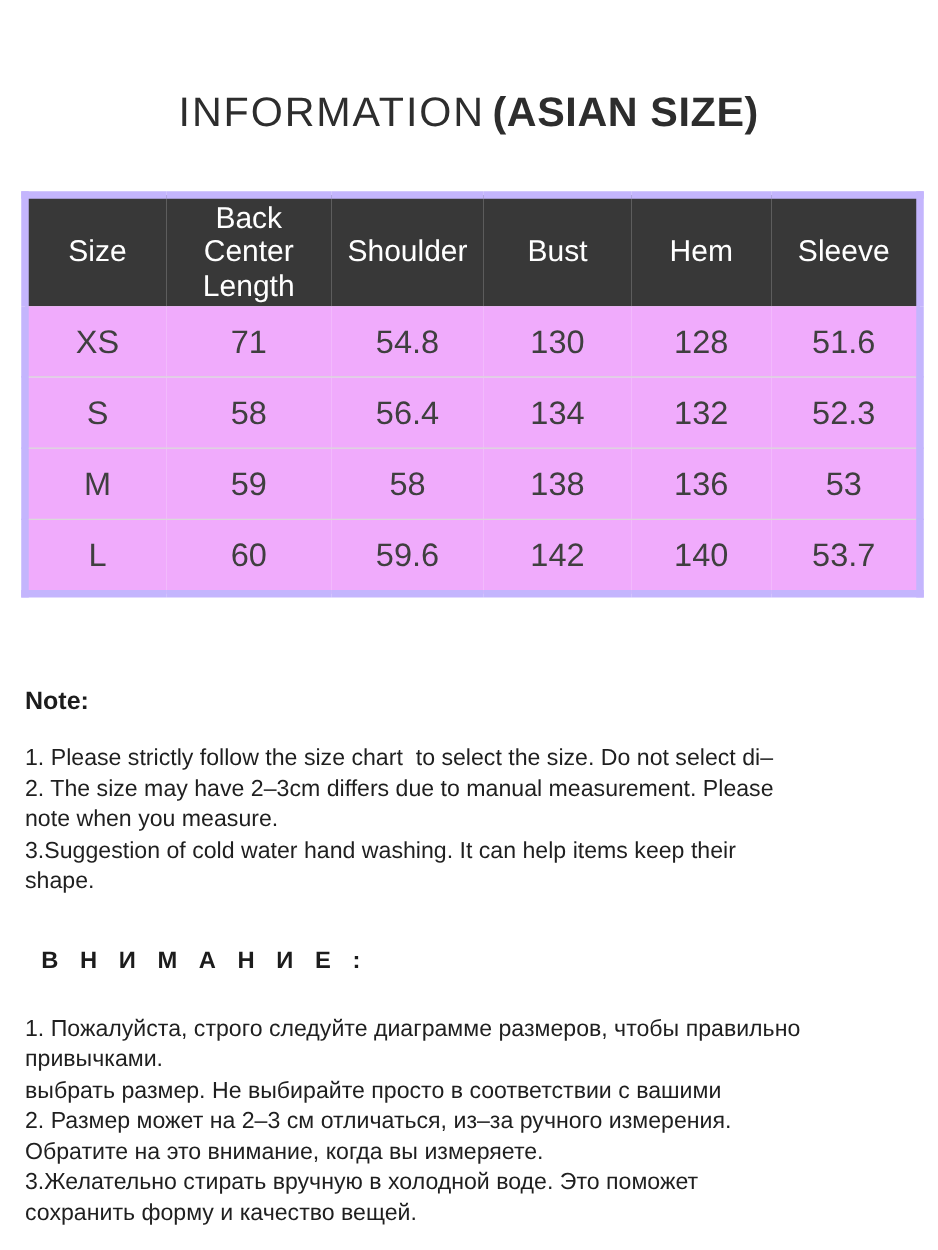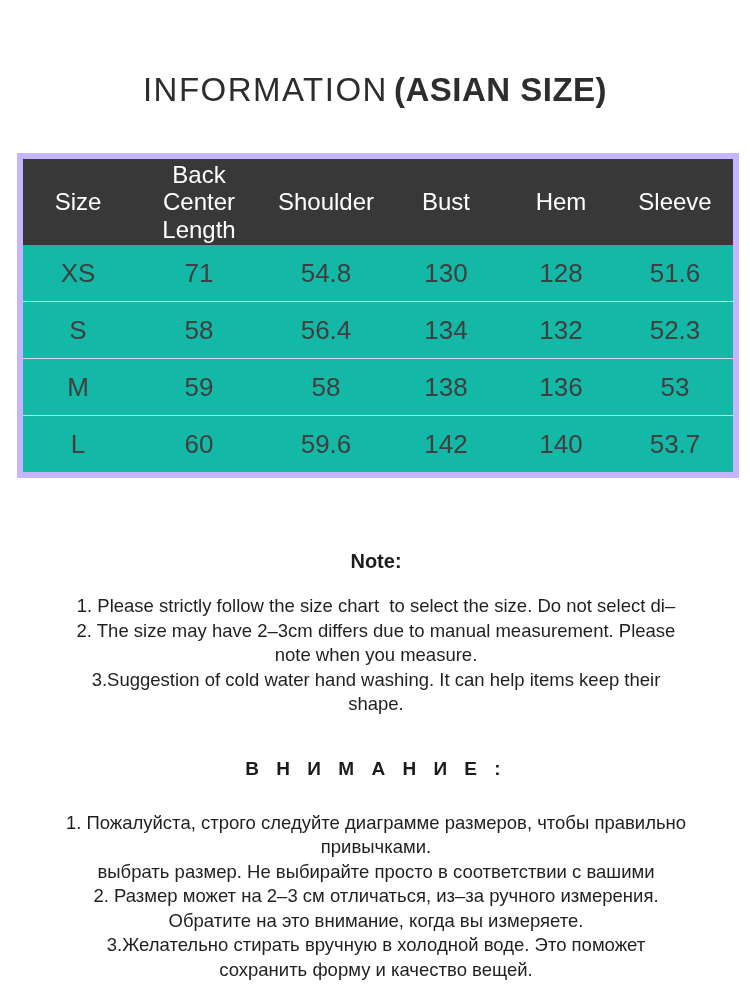--- a/index.html
+++ b/index.html
@@ -55,26 +55,25 @@
     line-height: 1.15;
     padding: 0 8px;
   }
   table.size-table td {
     height: 56px;
     text-align: center;
     vertical-align: middle;
     font-size: 26px;
     color: #3f3f3f;
     padding: 0;
-    background: #14b8a6;
+    background: #f0abfc;
   }
   table.size-table tbody tr + tr td { border-top: 1px solid #d9d9d9; }
   .notes {
     margin: 0 18px 0 20px;
-    text-align: center;
   }
   .note-heading {
     margin: 0;
     padding-top: 60px;
     font-size: 20px;
     font-weight: 600;
     color: #1c1c1c;
   }
   .note-lines {
     margin-top: 21px;

